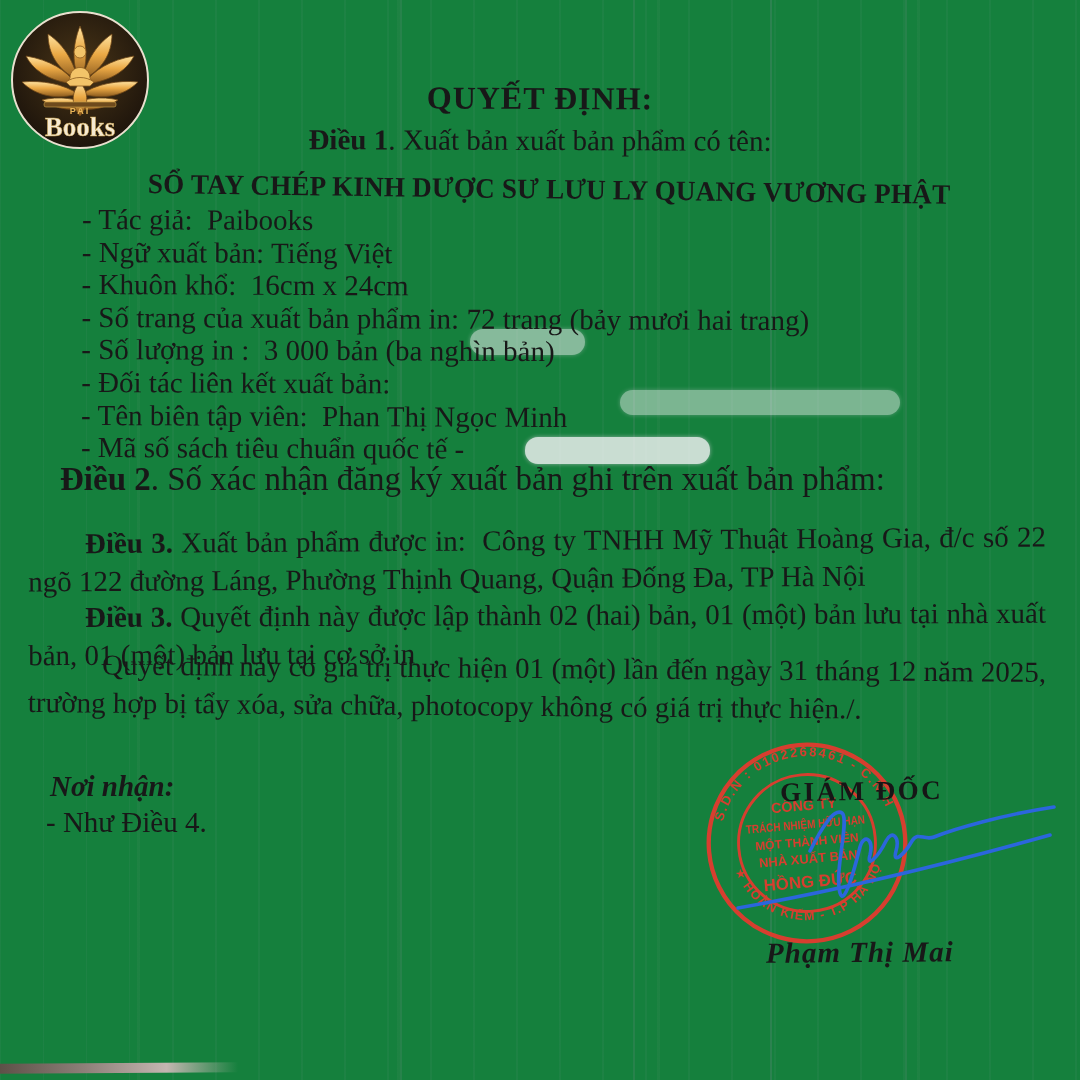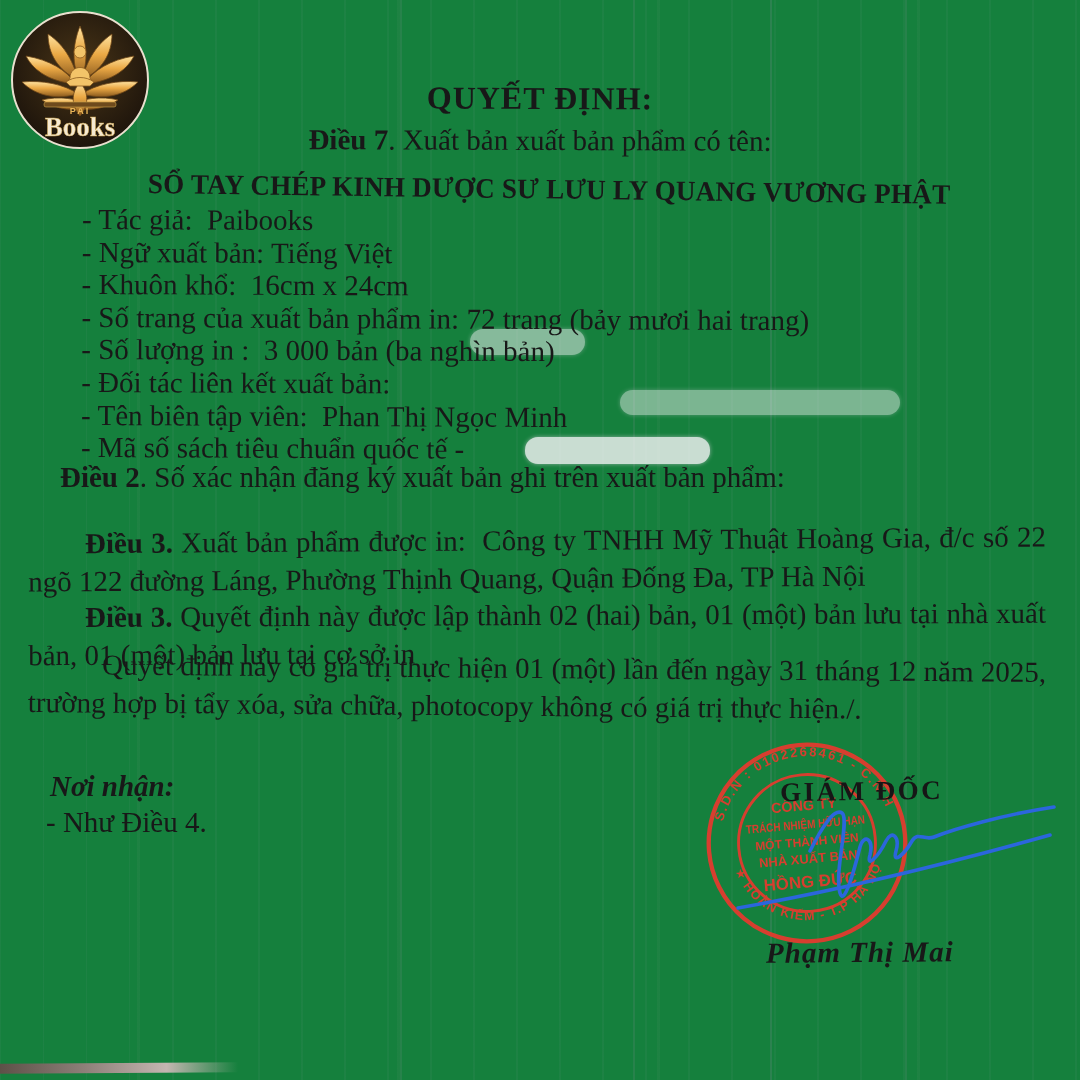--- a/index.html
+++ b/index.html
@@ -27,21 +27,21 @@
   
   .logo{position:absolute;left:8px;top:8px;width:144px;height:144px;}
 
   
   .abs{position:absolute;}
   .doc-title{left:0;right:0;top:80px;text-align:center;font-size:32px;font-weight:bold;letter-spacing:1px;transform:rotate(0.2deg);}
   .article1{left:0;right:0;top:124px;text-align:center;font-size:29px;transform:rotate(0.2deg);}
   .book-title{left:148px;top:168px;font-size:28px;font-weight:bold;white-space:nowrap;transform:scaleX(0.97) rotate(0.75deg);transform-origin:left top;letter-spacing:0.2px;}
   .details{left:82px;top:203px;font-size:29px;line-height:32.6px;transform:rotate(0.25deg);transform-origin:left top;}
   .details div{white-space:pre-wrap;}
-  .article2{left:60px;top:461px;font-size:29px;white-space:pre-wrap;}
+  .article2{left:60px;top:461px;font-size:33px;white-space:pre-wrap;}
   .para{left:28px;width:1018px;font-size:29px;line-height:38px;text-align:justify;white-space:pre-wrap;}
   .article3{top:521px;text-indent:57px;transform:rotate(-0.4deg);}
   .article4{top:596px;text-indent:57px;transform:rotate(-0.25deg);}
   .validity{top:649px;text-indent:74px;transform:rotate(0.45deg);}
   b,.bold{font-weight:bold;}
   .noi-nhan{left:50px;top:770px;font-size:29px;font-weight:bold;font-style:italic;}
   .nhu-dieu{left:34px;top:806px;font-size:29px;margin-left:12px;}
 
   
   .director{left:780px;top:776px;font-size:27px;font-weight:bold;letter-spacing:2.5px;color:#161616;transform:rotate(-0.8deg);}
@@ -106,21 +106,21 @@
         <path d="M58 74 C66 68 78 68 86 74 L82 78 L62 78 Z"></path>
       </g>
       <rect x="36" y="94" width="72" height="5" rx="2" fill="#6e4a1c" stroke="#caa24e" stroke-width="0.6"></rect>
     </g>
     <text x="72" y="106" text-anchor="middle" font-size="9" font-weight="bold" fill="#e9b558" font-family="Liberation Sans, sans-serif" letter-spacing="2">PAI</text>
     <text x="72" y="128" text-anchor="middle" font-size="27" font-weight="bold" fill="#f6ead2" stroke="#caa24e" stroke-width="0.5" font-family="Liberation Serif, serif">Books</text>
   </svg>
 
   <div class="abs doc-title">QUYẾT ĐỊNH:</div>
 
-  <div class="abs article1"><b>Điều 7</b><span>. Xuất bản xuất bản phẩm có tên:</span></div>
+  <div class="abs article1"><b>Điều 1</b><span>. Xuất bản xuất bản phẩm có tên:</span></div>
 
   <div class="abs book-title">SỔ TAY CHÉP KINH DƯỢC SƯ LƯU LY QUANG VƯƠNG PHẬT</div>
 
   <div class="abs details">
     <div>- Tác giả:  Paibooks</div>
     <div>- Ngữ xuất bản: Tiếng Việt</div>
     <div>- Khuôn khổ:  16cm x 24cm</div>
     <div>- Số trang của xuất bản phẩm in: 72 trang (bảy mươi hai trang)</div>
     <div>- Số lượng in :  3 000 bản (ba nghìn bản)</div>
     <div>- Đối tác liên kết xuất bản:</div>

